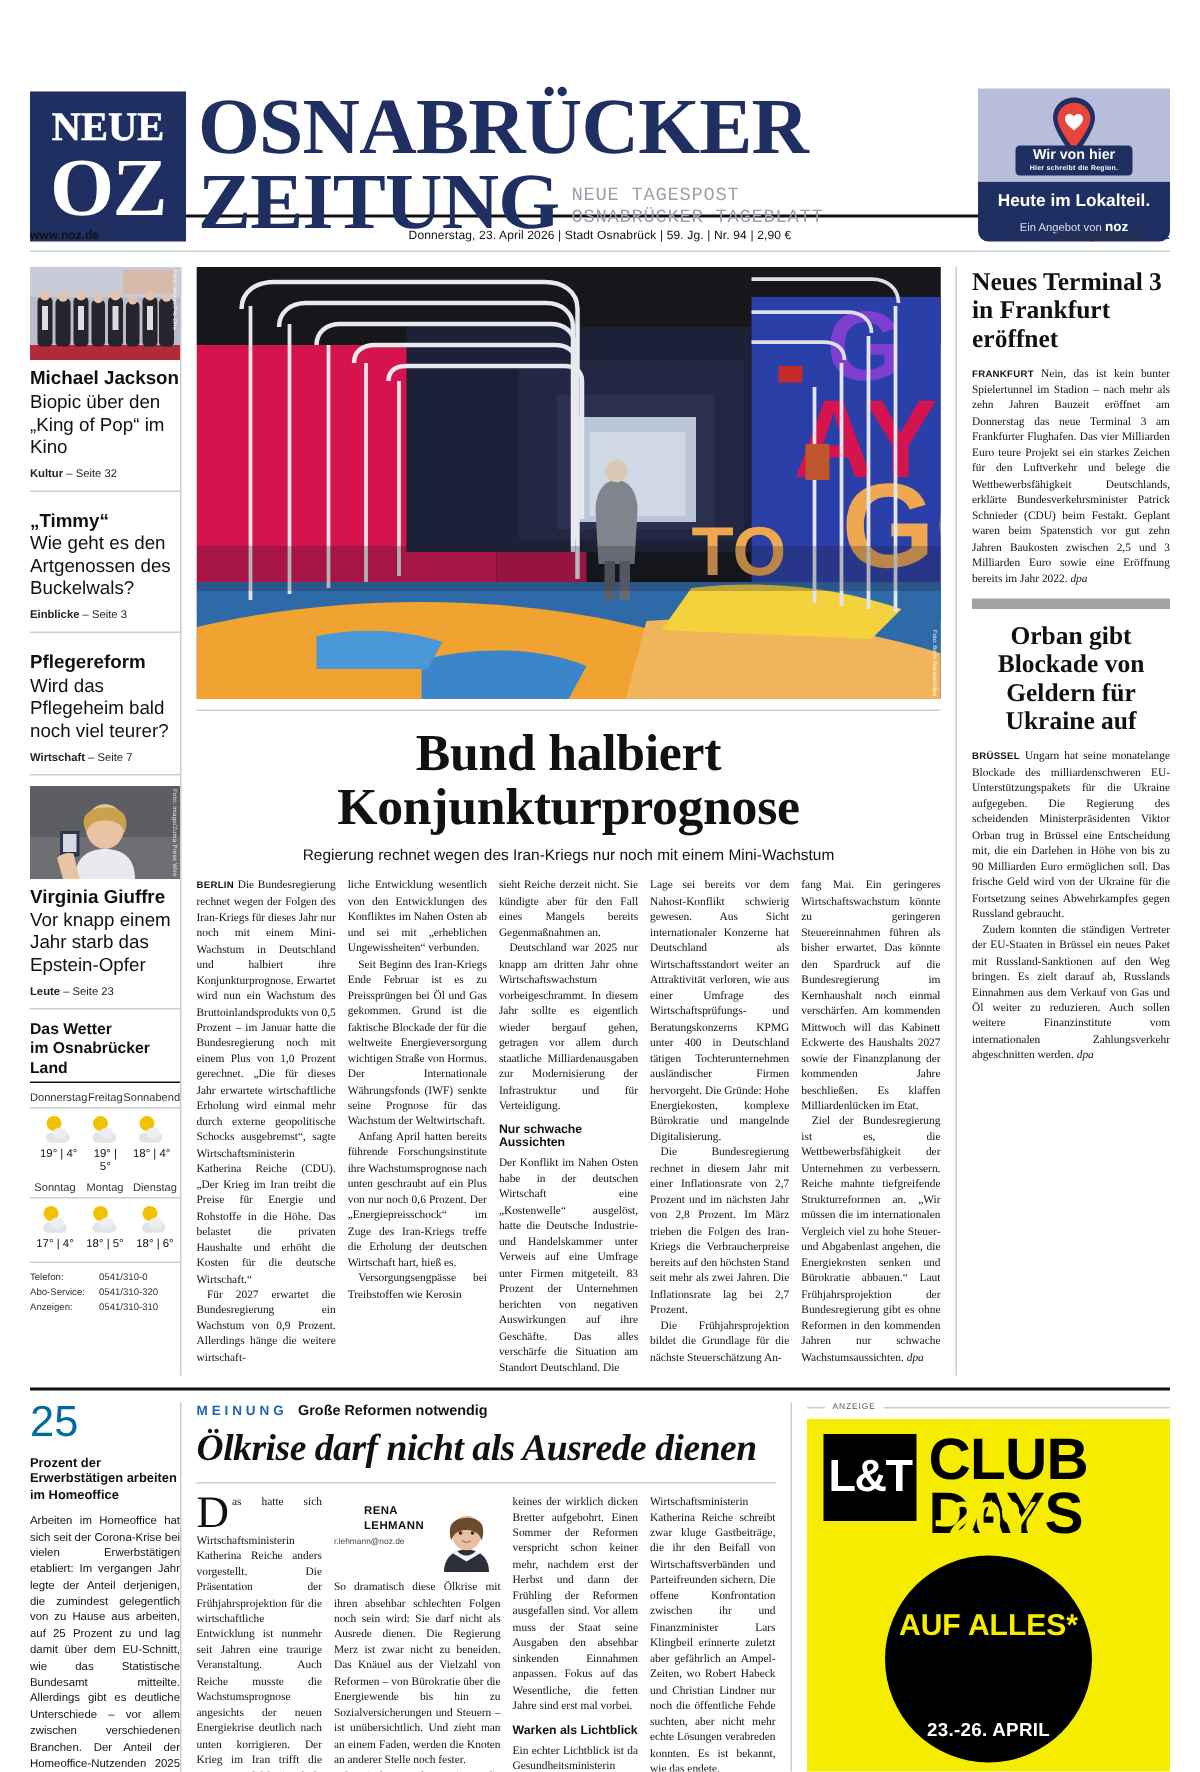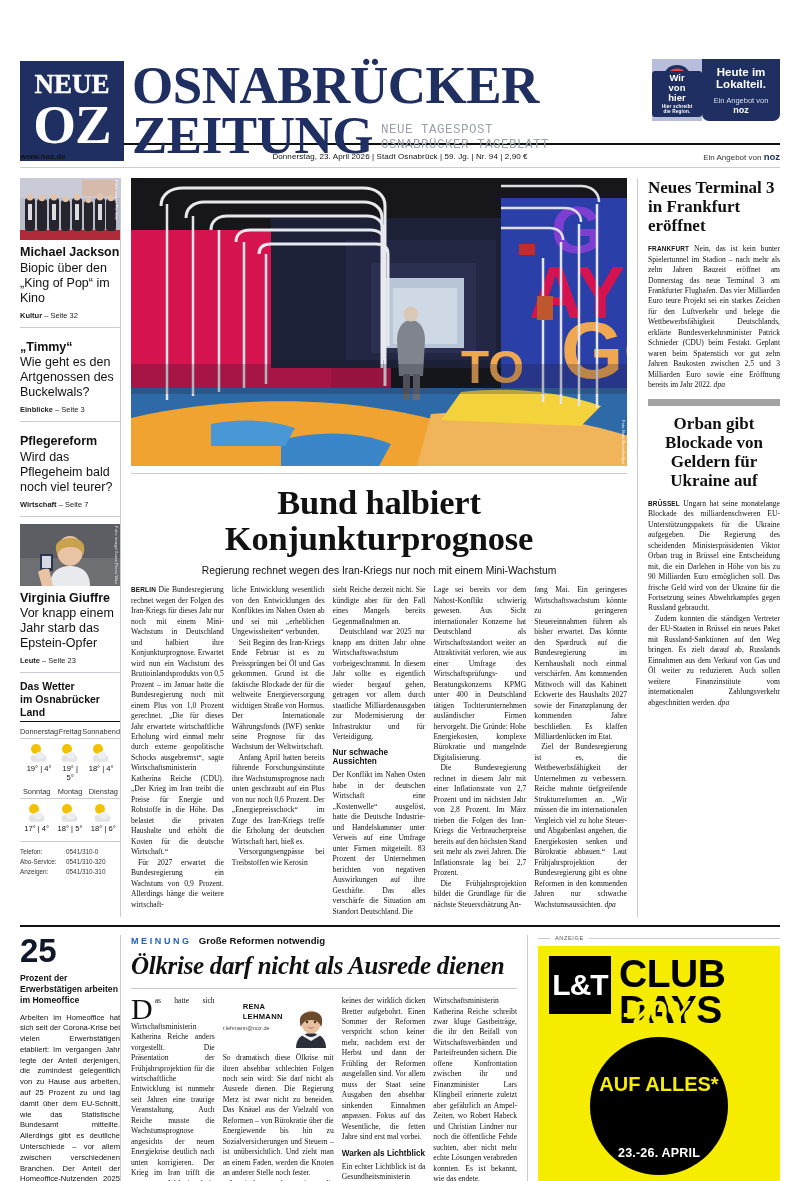--- a/index.html
+++ b/index.html
@@ -34,21 +34,21 @@
     font-family: "Liberation Serif", serif; font-weight: bold; color: #1f2f61;
     font-size: 53px; line-height: 0.94; letter-spacing: -0.5px; white-space: nowrap;
   }
   .title-second-row { display: flex; align-items: flex-end; }
   .title-sub {
     font-family: Liberation Mono, monospace; color: #9aa0ad; font-size: 12.5px;
     line-height: 1.22; letter-spacing: 0.5px; padding-bottom: 7px; padding-left: 8px;
   }
   .promo {
     width: 128px; flex: none; margin-left: 8px; margin-top: -2px;
-    display: flex; flex-direction: row;
+    display: flex; flex-direction: column;
   }
   .promo-top {
     background: #b9bddc; height: 62px; position: relative;
     display: flex; align-items: flex-end; justify-content: center; padding-bottom: 4px;
   }
   .pin { position: absolute; top: 4px; left: 50%; transform: translateX(-50%); }
   .promo-tag {
     background: #1f2f61; color: #fff; font-size: 9.5px; font-weight: bold;
     padding: 2px 9px 3px; border-radius: 3px; text-align: center; line-height: 1.1;
     position: relative; z-index: 2;
@@ -136,21 +136,21 @@
     text-align: center; margin-bottom: 9px;
   }
   .r-head.left { text-align: left; }
   .rule-top { border-top: 7px solid #a3a3a3; padding-top: 8px; margin-top: 8px; }
 
   
   .bottom { display: flex; margin-top: 8px; border-top: 2.2px solid #111; padding-top: 8px; }
   .b-left { width: 100px; flex: none; }
   .b-mid { width: 408px; flex: none; padding: 0 10px; border-left: 1px solid #c9ccd2; border-right: 1px solid #c9ccd2; }
   .b-right { width: 252px; flex: none; padding-left: 10px; }
-  .bignum { font-size: 33px; font-weight: bold; color: #0f172a; line-height: .95; }
+  .bignum { font-size: 29px; font-weight: normal; color: #0369a1; line-height: .95; }
   .bignum-sub { font-size: 8.6px; font-weight: bold; margin-top: 7px; line-height: 1.25; }
   .bignum-body { font-size: 7.6px; line-height: 1.42; margin-top: 7px; text-align: justify; hyphens: auto; }
 
   .meinung-row { display: flex; align-items: baseline; gap: 7px; }
   .meinung { color: #1f62b8; font-size: 9px; font-weight: bold; letter-spacing: 2.6px; }
   .meinung-sub { font-size: 9.6px; font-weight: bold; }
   .op-head {
     font-family: "Liberation Serif", serif; font-style: italic; font-size: 25px;
     margin-top: 6px; letter-spacing: -.3px;
   }

